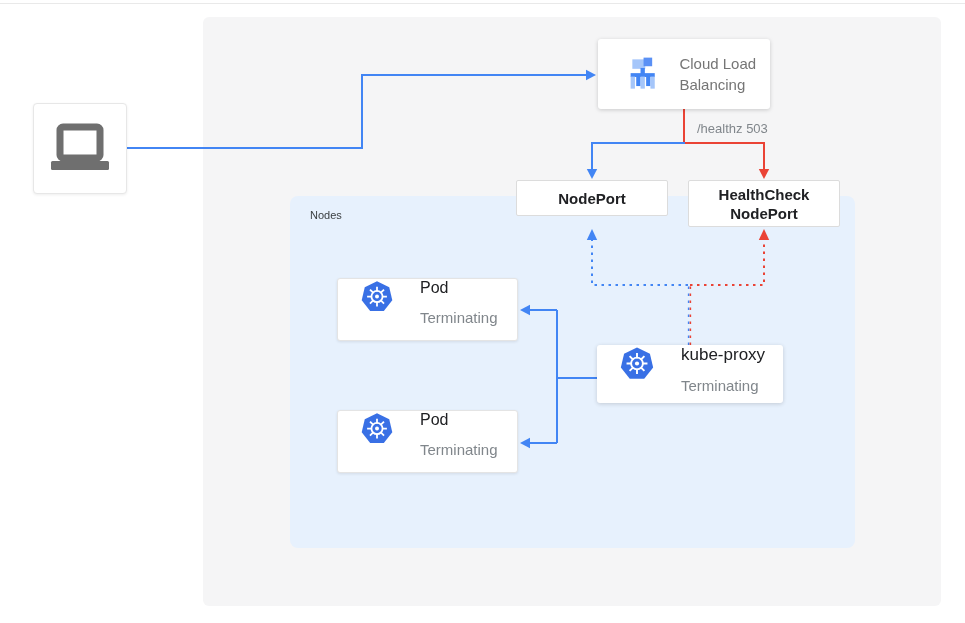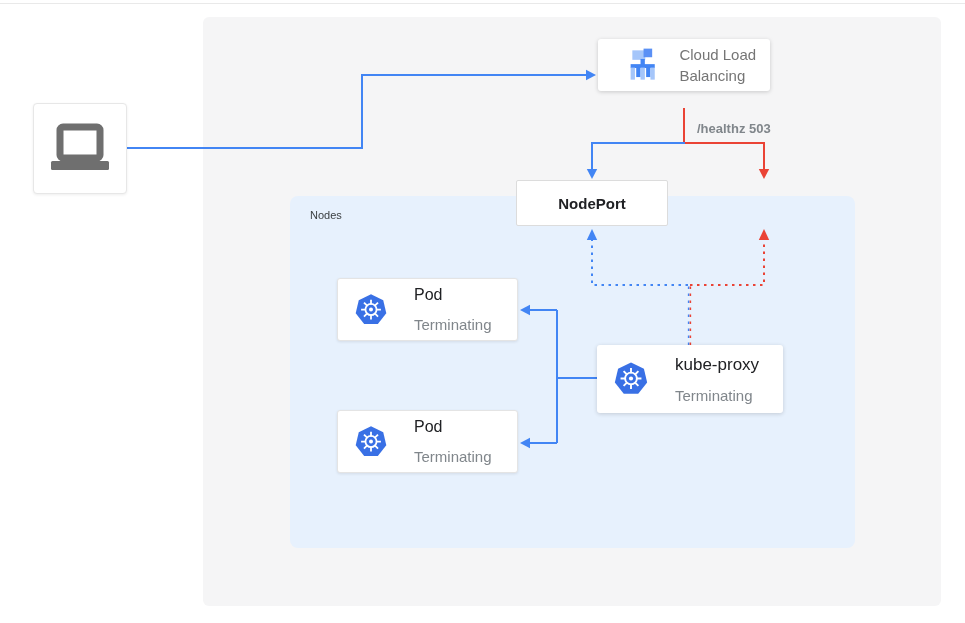--- a/index.html
+++ b/index.html
@@ -12,32 +12,32 @@
     font-family:"Liberation Sans","DejaVu Sans",sans-serif;}
   .stage{position:relative;width:965px;height:623px;}
   .hairline{position:absolute;left:0;top:3px;width:965px;height:1px;background:#e9e9e9;}
   .panel{position:absolute;left:203px;top:17px;width:738px;height:589px;background:var(--panel);border-radius:6px;}
   .nodes-group{position:absolute;left:290px;top:196px;width:565px;height:352px;background:var(--nodes);border-radius:8px;}
   .nodes-label{position:absolute;left:310px;top:209px;font-size:11px;color:var(--label);}
   svg.wires{position:absolute;left:0;top:0;width:965px;height:623px;pointer-events:none;}
   .card{position:absolute;background:#fff;border-radius:3px;}
   .client-box{left:33px;top:103px;width:94px;height:91px;border:1px solid #e7e7e7;border-radius:4px;
     box-shadow:0 1px 3px rgba(0,0,0,.07);display:flex;align-items:center;justify-content:center;}
-  .clb-box{left:598px;top:39px;width:172px;height:52px;box-shadow:0 1px 4px rgba(0,0,0,.18);
+  .clb-box{left:598px;top:39px;width:172px;height:70px;box-shadow:0 1px 4px rgba(0,0,0,.18);
     display:flex;align-items:center;padding-left:24px;}
   .clb-text{margin-left:16px;font-size:15px;line-height:21px;color:var(--gray);width:92px;}
-  .healthz{position:absolute;left:697px;top:121px;font-size:13px;font-weight:bold;color:var(--subtle);}
+  .healthz{position:absolute;left:697px;top:121px;font-size:13px;font-weight:normal;color:var(--subtle);}
   .port-box{width:152px;border:1px solid #dcdcdc;border-radius:2px;display:flex;align-items:center;
     justify-content:center;text-align:center;font-weight:bold;font-size:15px;color:var(--dark);line-height:19px;}
-  .nodeport{left:516px;top:180px;height:46px;}
+  .nodeport{left:516px;top:180px;height:36px;}
   .hc-nodeport{left:688px;top:180px;height:47px;}
-  .entity{border:1px solid #e4e4e4;box-shadow:0 1px 3px rgba(0,0,0,.09);display:flex;align-items:center;padding-left:15px;}
+  .entity{border:1px solid #e4e4e4;box-shadow:0 1px 3px rgba(0,0,0,.09);display:flex;padding-left:21px;}
   .pod1{left:337px;top:278px;width:181px;height:63px;}
   .pod2{left:337px;top:410px;width:181px;height:63px;}
-  .kproxy{left:597px;top:345px;width:186px;height:68px;border:none;box-shadow:0 1px 4px rgba(0,0,0,.16);}
+  .kproxy{left:597px;top:345px;width:186px;height:58px;border:none;box-shadow:0 1px 4px rgba(0,0,0,.16);}
   .entity .txt{margin-left:25px;}
   .entity .title{font-size:16px;color:var(--dark);}
   .kproxy .title{font-size:17px;}
   .entity .sub{font-size:15px;color:var(--subtle);margin-top:12px;}
   .blue-stroke{stroke:var(--blue);} .red-stroke{stroke:var(--red);}
   .blue-fill{fill:var(--blue);} .red-fill{fill:var(--red);}
   .wire{fill:none;stroke-width:2;}
   .dotted{fill:none;stroke-width:2;stroke-dasharray:2.5 4.5;}
   .dotted-thin{fill:none;stroke-width:1.5;stroke-dasharray:2.5 4.5;}
 </style>
@@ -92,20 +92,21 @@
       <rect x="28" y="27" width="5" height="11" fill="#4285f4"></rect>
       <rect x="33" y="27" width="5" height="14" fill="#a5c6fa"></rect>
     </svg>
     <div class="clb-text">Cloud Load Balancing</div>
   </div>
 
   <div class="healthz">/healthz 503</div>
 
   <div class="card port-box nodeport">NodePort</div>
 
+  <div class="card port-box hc-nodeport">HealthCheck NodePort</div>
 
   <div class="card entity pod1">
     <svg width="36" height="36" viewBox="0 0 40 40">
       <polygon points="20,2.5 33.6,9.1 37,23.7 27.6,35.5 12.4,35.5 3,23.7 6.4,9.1" fill="var(--k8s)"></polygon>
       <g stroke="#fff" stroke-width="2">
         <circle cx="20" cy="19.5" r="6.2" fill="none"></circle>
         <path d="M20 8.5 L20 14 M20 25 L20 30.5 M9 19.5 L14.5 19.5 M25.5 19.5 L31 19.5 M12.2 11.7 L16 15.5 M24 23.5 L27.8 27.3 M27.8 11.7 L24 15.5 M16 23.5 L12.2 27.3"></path>
       </g>
       <circle cx="20" cy="19.5" r="2.2" fill="#fff"></circle>
     </svg>

